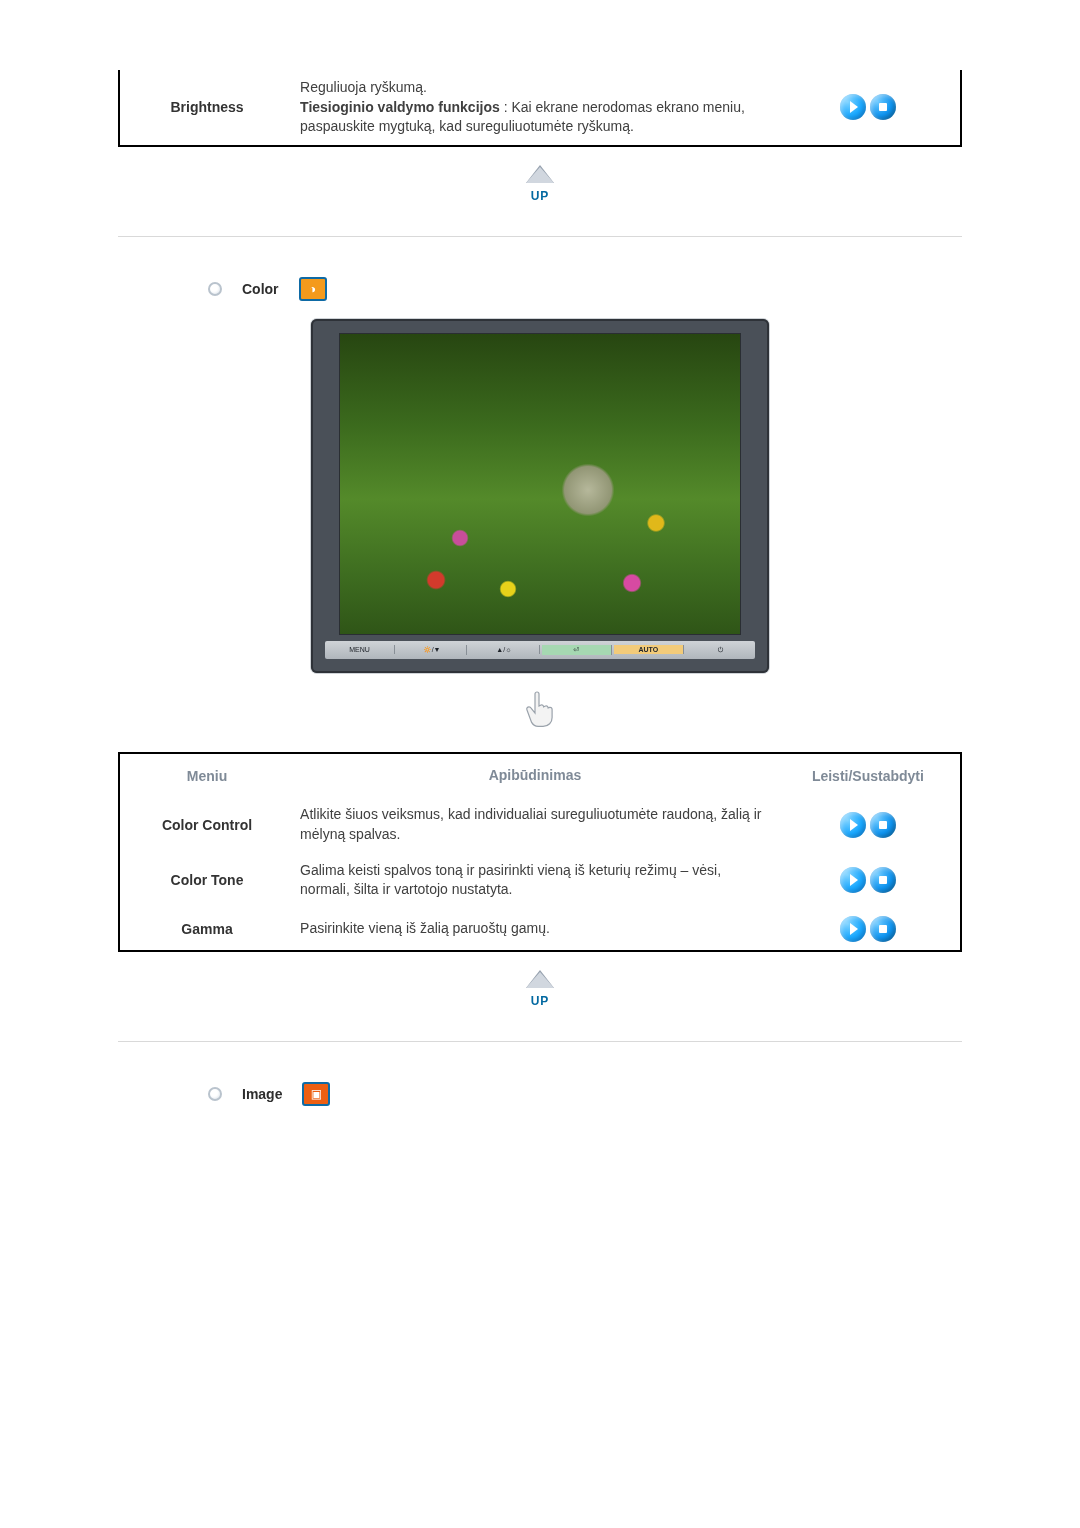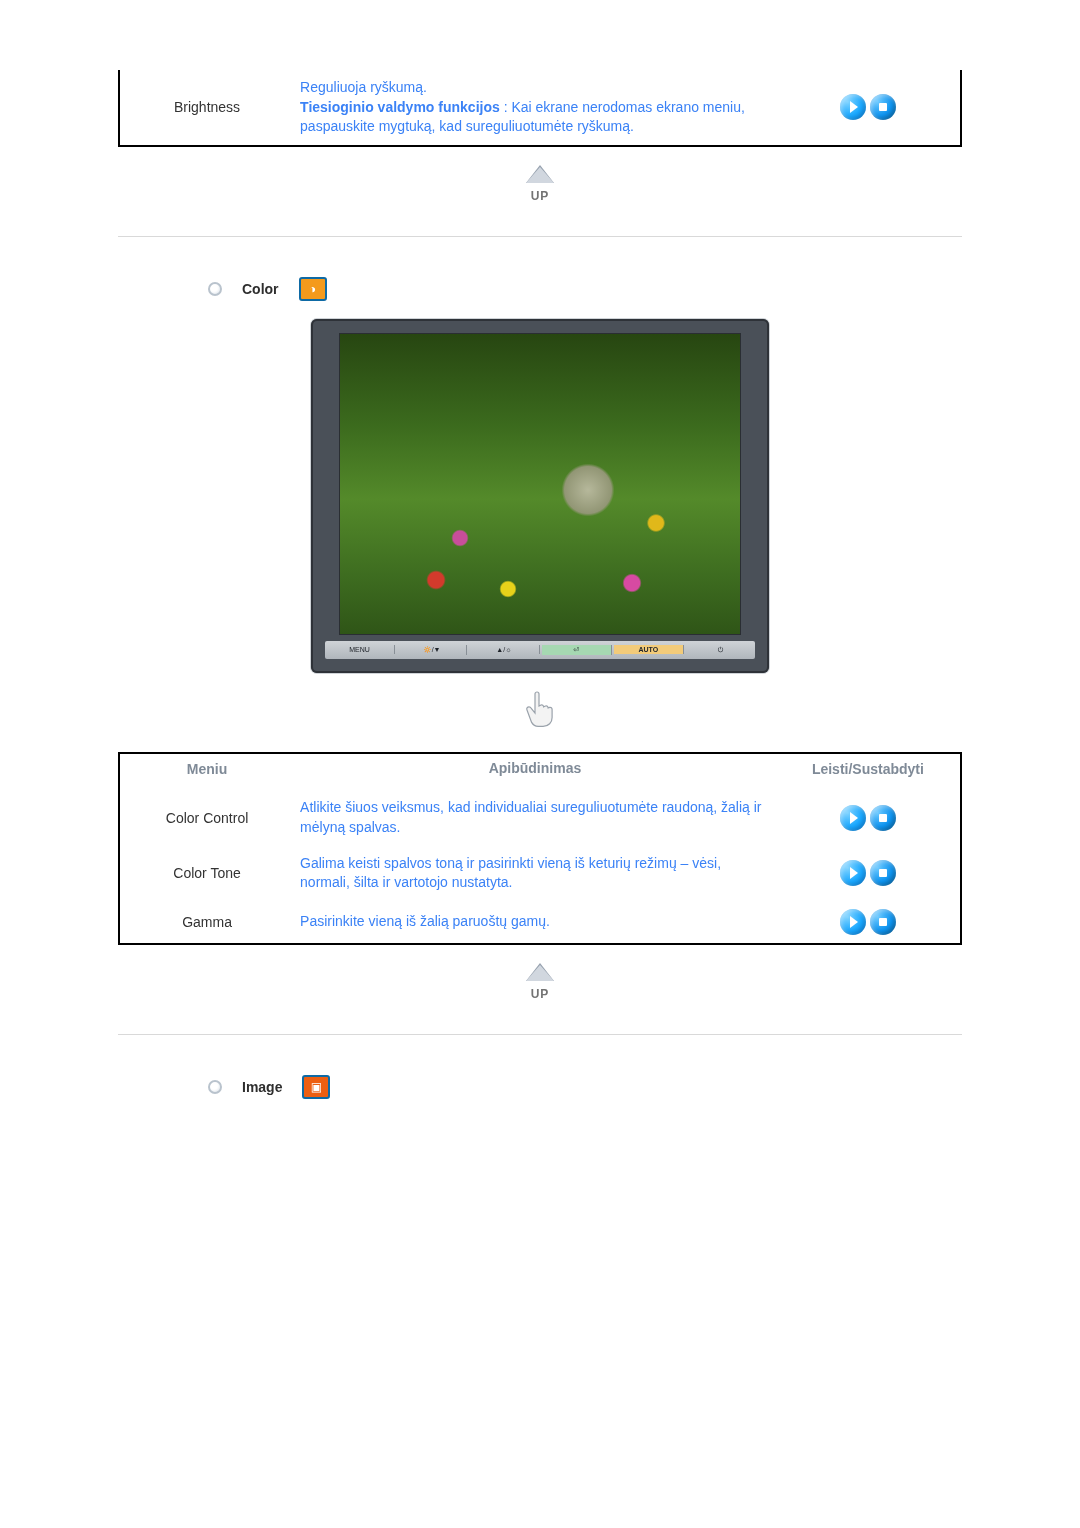--- a/index.html
+++ b/index.html
@@ -31,37 +31,37 @@
   .tbl.open-top {
     border-top: none;
   }
   .tbl td, .tbl th {
     padding: 8px 6px;
     vertical-align: middle;
   }
   .col-menu {
     width: 160px;
     text-align: center;
-    font-weight: normal;
+    font-weight: bold;
     color: #333;
   }
   .col-desc {
     width: 464px;
-    color: #3b82f6;
+    color: #404040;
     line-height: 1.4;
   }
   .col-ctrl {
     width: 170px;
     text-align: center;
   }
   .tbl thead th {
     font-weight: bold;
     color: #7f8a97;
     text-align: center;
-    padding-top: 5px;
+    padding-top: 12px;
     padding-bottom: 12px;
   }
 
   
   .icon-pair {
     display: inline-flex;
     gap: 4px;
     align-items: center;
     justify-content: center;
   }
@@ -125,21 +125,21 @@
     border-bottom: 16px solid #d1d7df;
   }
   .up-label {
     position: absolute;
     bottom: 2px;
     left: 0;
     right: 0;
     text-align: center;
     font-size: 12px;
     font-weight: bold;
-    color: #737373;
+    color: #0369a1;
     letter-spacing: 1px;
   }
 
   hr.sep {
     border: none;
     border-top: 1px solid #d9d9d9;
     margin: 10px 0 40px 0;
   }
 
   

